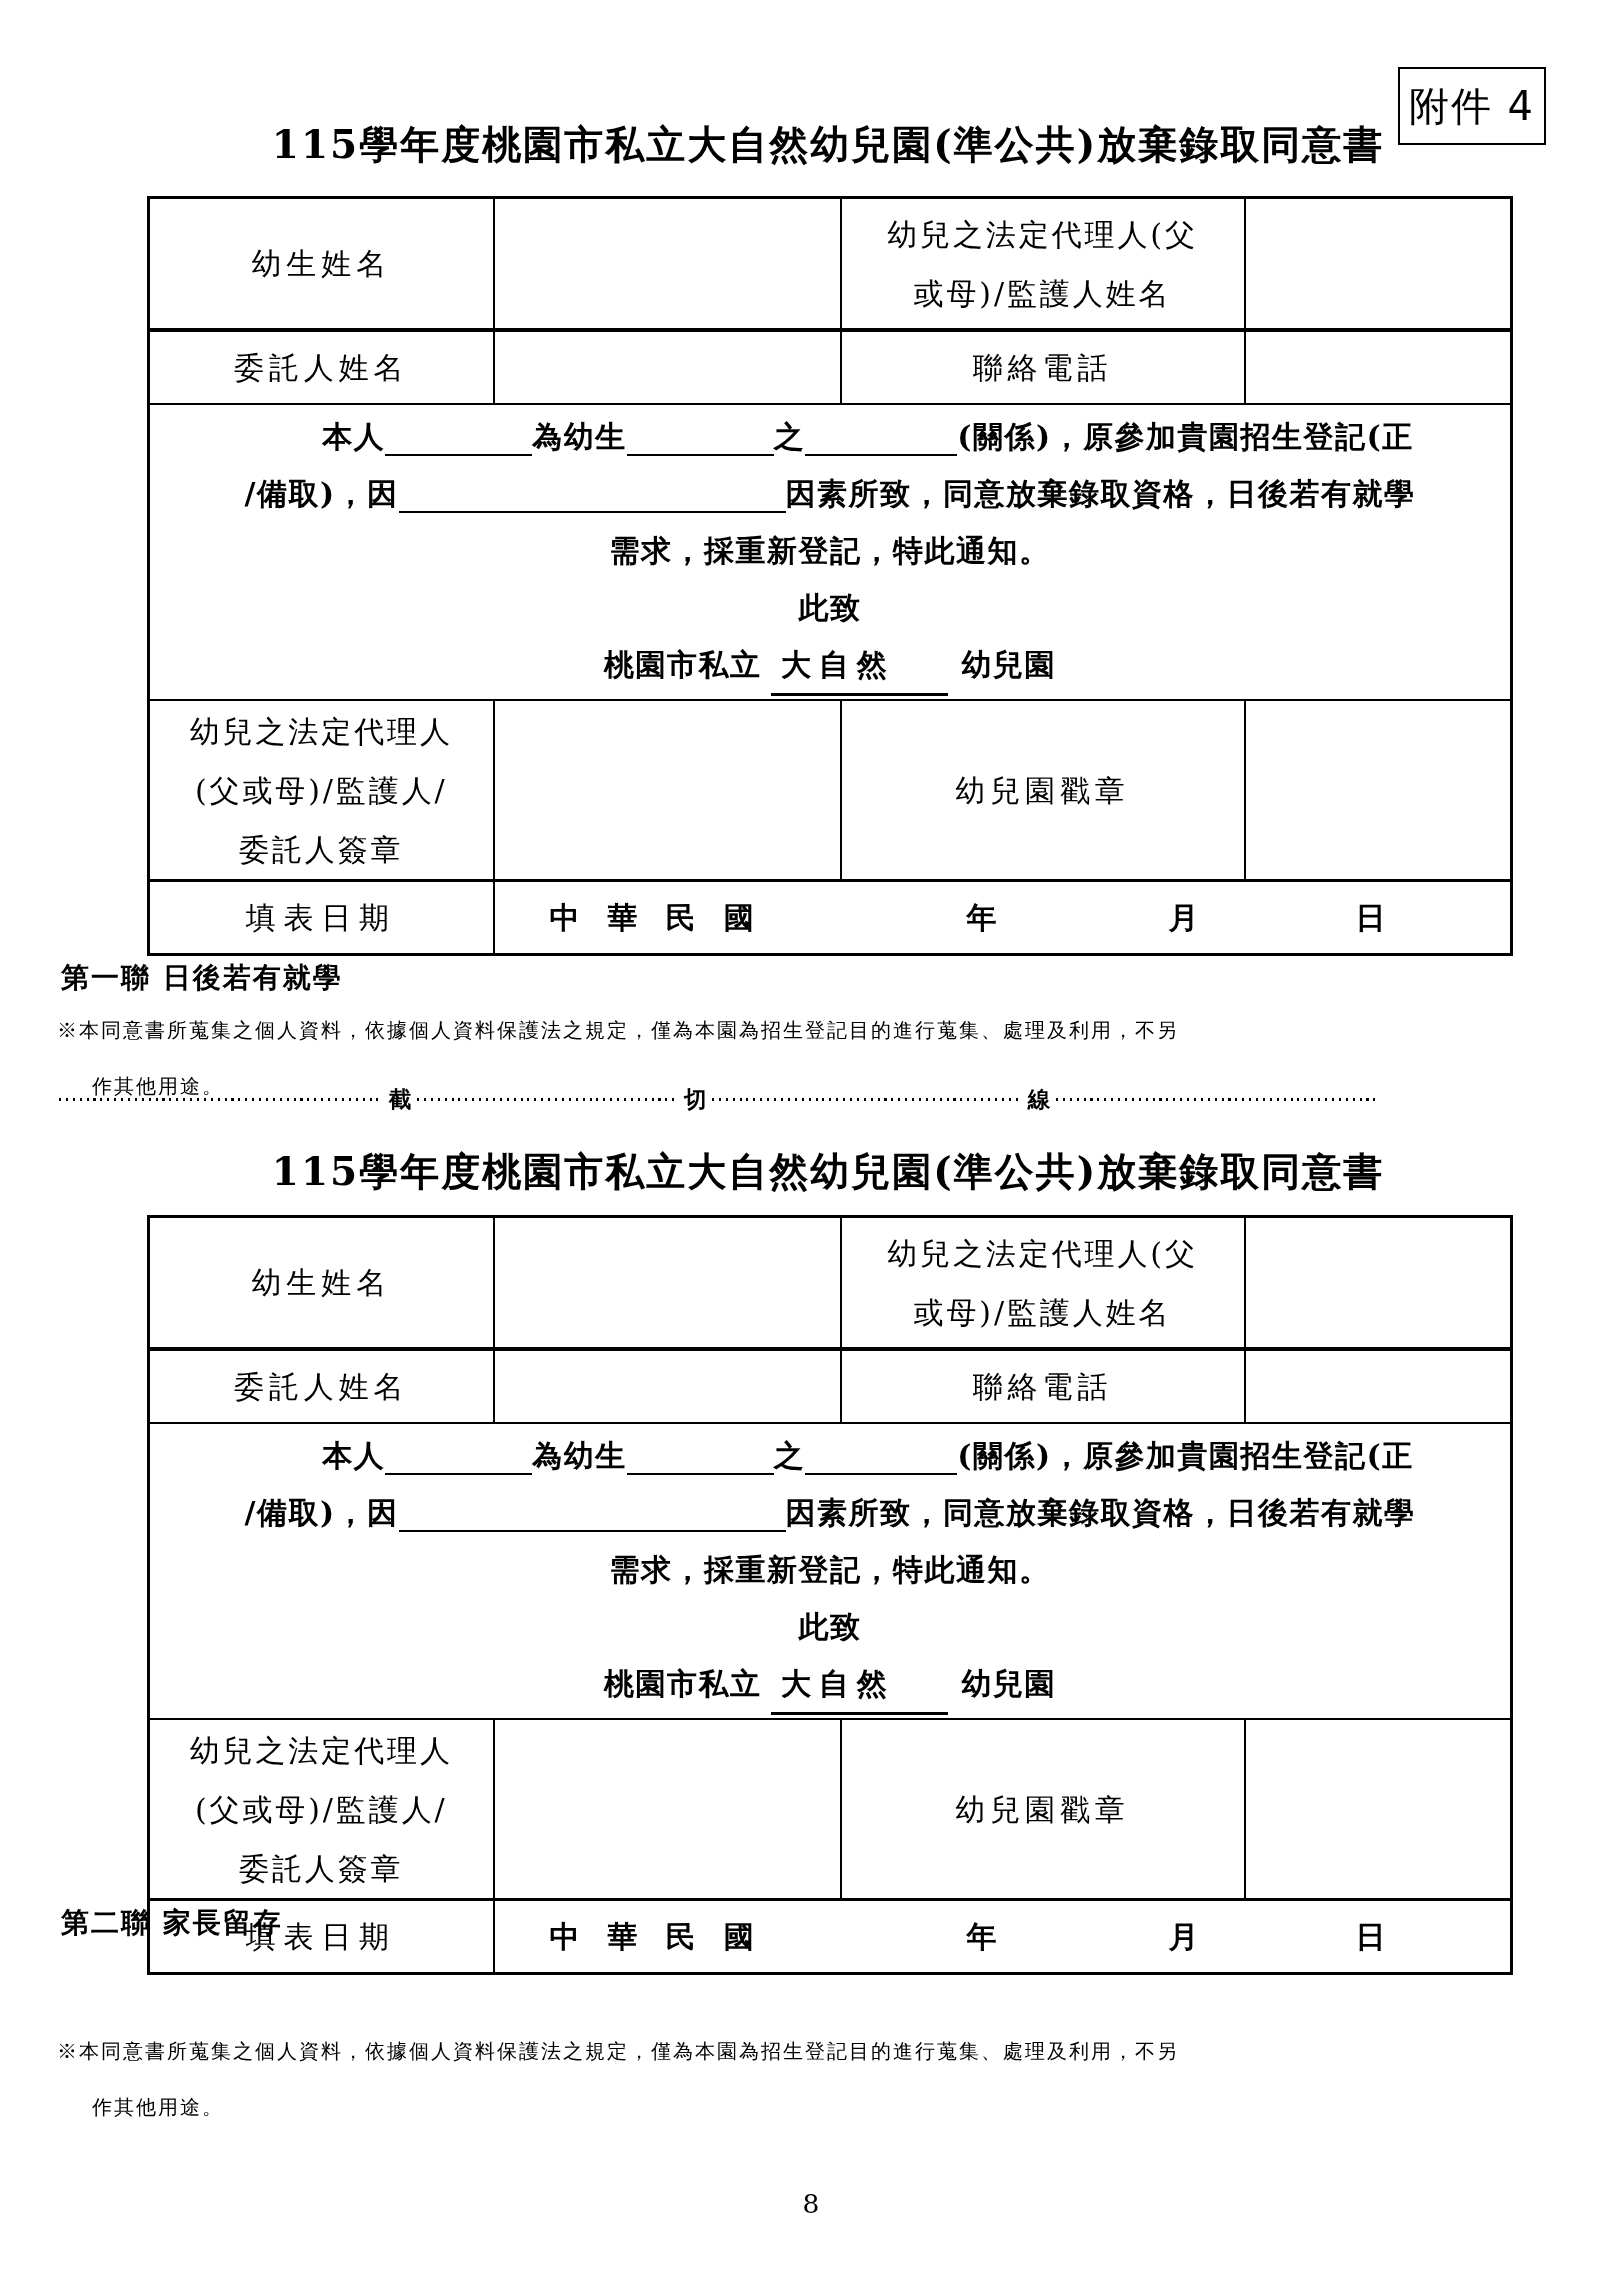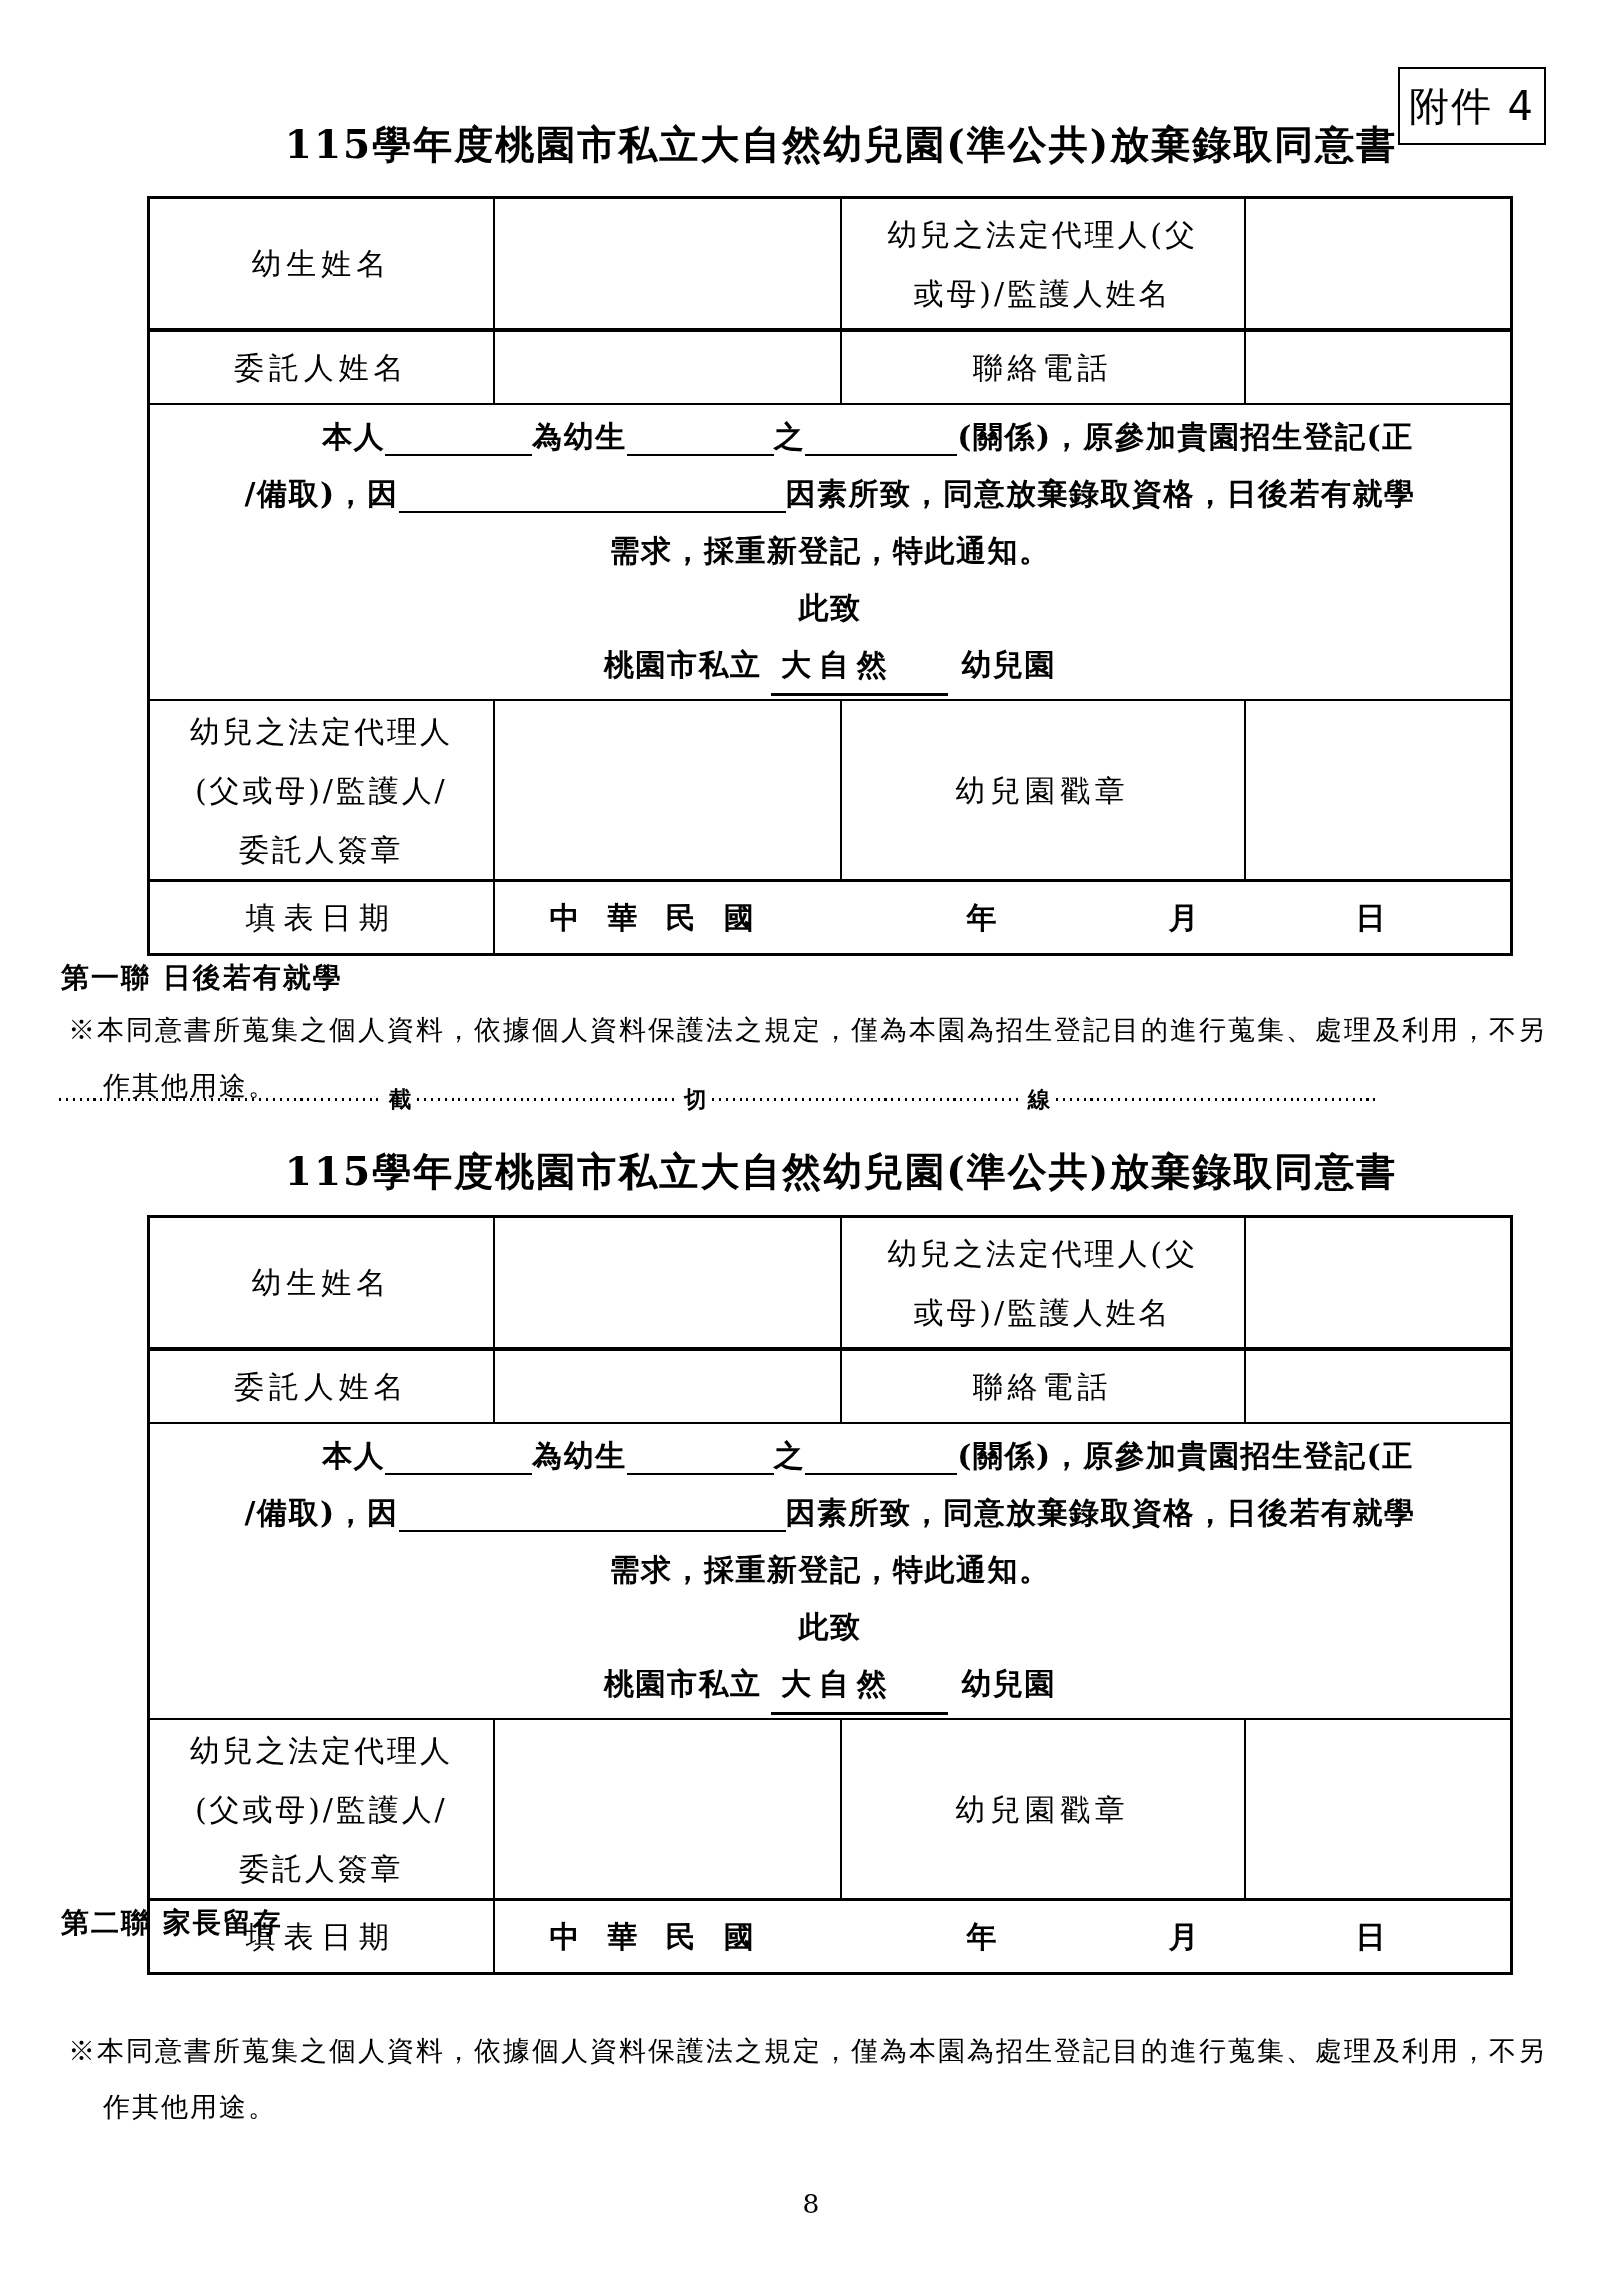--- a/index.html
+++ b/index.html
@@ -13,21 +13,21 @@
   
   .attach-box {
     position:absolute; left:1398px; top:67px; width:144px; height:74px;
     border:2px solid #000; display:flex; align-items:center; justify-content:center;
     font-family:"DejaVu Sans","Liberation Sans",sans-serif;
     font-size:40px; letter-spacing:2px;
   }
 
   
   .form-title {
-    position:absolute; left:160px; width:1362px; text-align:center;
+    position:absolute; left:147px; width:1362px; text-align:center;
     font-size:39px; font-weight:bold; letter-spacing:2px; white-space:nowrap;
   }
   .t1 { top:118px; } .t2 { top:1145px; }
 
   
   table.form-table {
     position:absolute; left:147px; width:1362px; table-layout:fixed;
     border-collapse:collapse; border:3.9px solid #000;
   }
   .tb1 { top:196px; } .tb2 { top:1215px; }
@@ -67,21 +67,21 @@
   .d-roc { left:55px; letter-spacing:8.8px; }
   .d-y { left:472px; } .d-m { left:674px; } .d-d { left:861px; }
   .sp8 { letter-spacing:7.8px; }
 
   
   .copy-label {
     position:absolute; left:61px; font-size:28px; font-weight:bold; letter-spacing:2px;
     white-space:nowrap;
   }
   .c1 { top:959px; } .c2 { top:1904px; }
-  .note { position:absolute; left:68px; width:1544px; font-size:27px; letter-spacing:2px; line-height:56px; }
+  .note { position:absolute; left:57px; width:1544px; font-size:20px; letter-spacing:2px; line-height:56px; }
   .n1 { top:1002px; } .n2 { top:2023px; }
   .note-l2 { padding-left:35px; }
 
   
   .cut-line {
     position:absolute; left:59px; top:1084px; width:1318px; height:31px;
     display:flex; align-items:center;
     font-size:22.5px; font-weight:bold;
   }
   .cut-seg {

